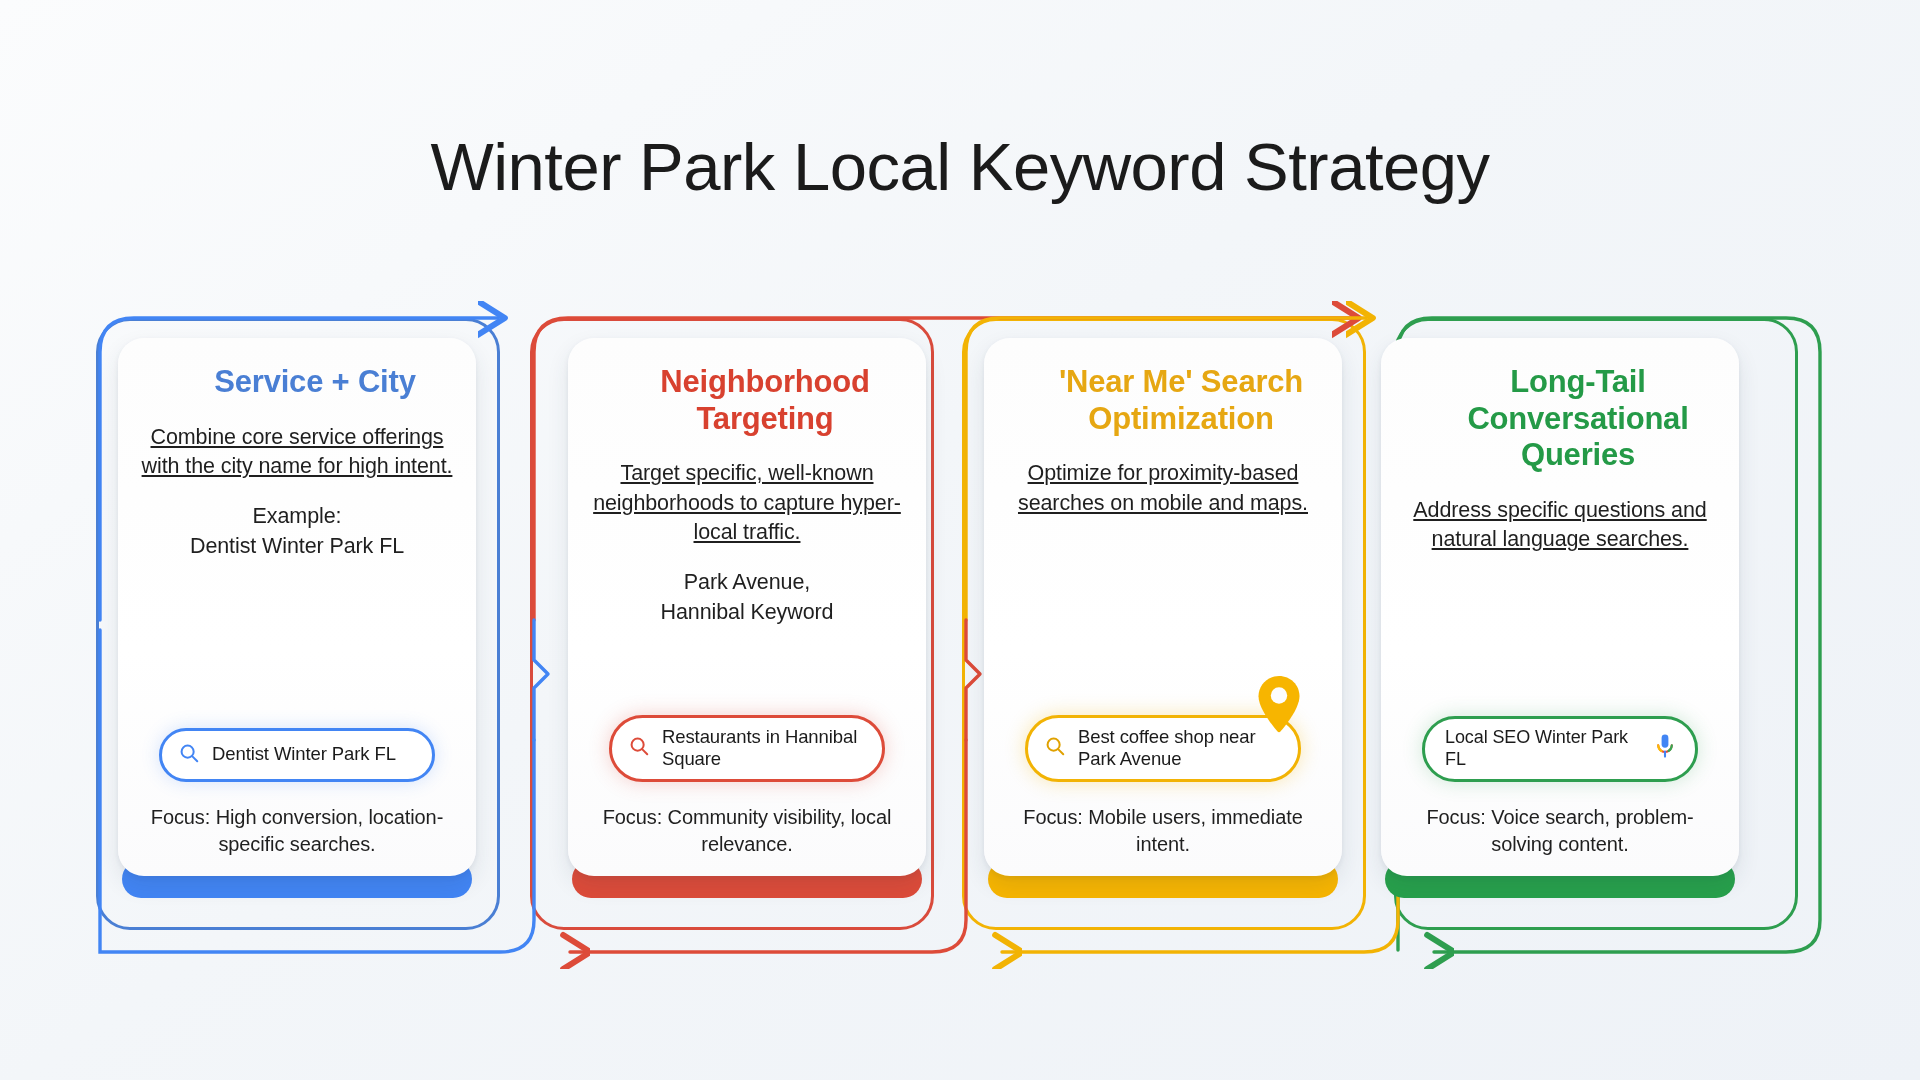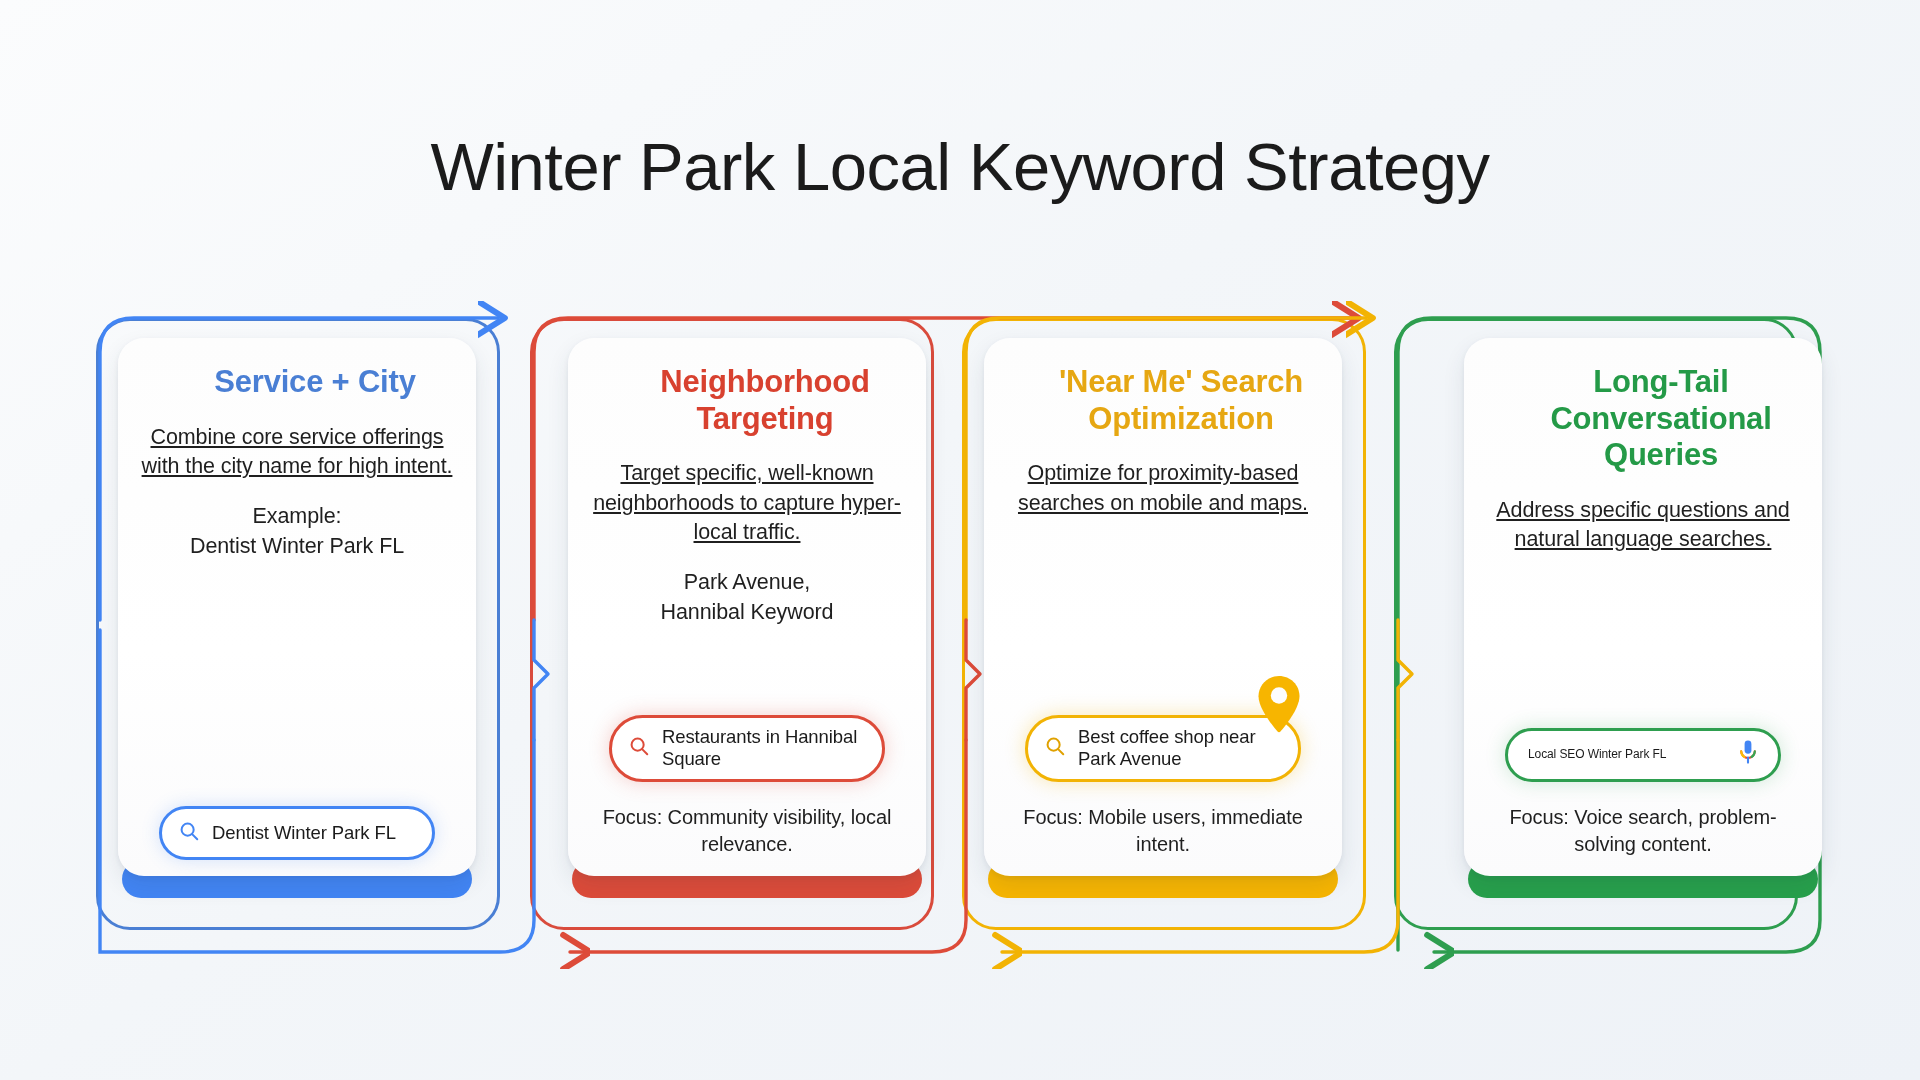--- a/index.html
+++ b/index.html
@@ -58,21 +58,21 @@
   .card-wrap {
     position: absolute;
     top: 38px;
     width: 358px;
     height: 560px;
     z-index: 3;
   }
   .card-wrap.c1 { left: 22px; }
   .card-wrap.c2 { left: 472px; }
   .card-wrap.c3 { left: 888px; }
-  .card-wrap.c4 { left: 1368px; }
+  .card-wrap.c4 { left: 1285px; }
 
   
   .card-bar {
     position: absolute;
     left: 4px;
     right: 4px;
     bottom: 0;
     height: 38px;
     border-radius: 26px;
     z-index: 1;
@@ -155,21 +155,21 @@
   .c4 .pill { border-color: #2e9e4f; box-shadow: 0 0 20px rgba(46,158,79,0.22); }
 
   .pill-text {
     font-size: 18.5px;
     line-height: 1.22;
     color: #1b1b1b;
     text-align: left;
     flex: 1;
     letter-spacing: -0.1px;
   }
-  .c4 .pill-text { text-align: left; font-size: 12px; }
+  .c4 .pill-text { text-align: left; font-size: 18px; }
 
   .mag { flex: 0 0 auto; }
   .c1 .mag svg { stroke: #4285f4; }
   .c2 .mag svg { stroke: #dd4b39; }
   .c3 .mag svg { stroke: #e0a100; }
 
   .mic { flex: 0 0 auto; margin-left: 2px; }
 
   
   .map-pin {
@@ -278,20 +278,21 @@
         <div class="pill">
           <span class="mag">
             <svg width="22" height="22" viewBox="0 0 24 24" fill="none" stroke-width="2.2" stroke-linecap="round">
               <circle cx="10.5" cy="10.5" r="6.6"></circle>
                 <line x1="15.4" y1="15.4" x2="21" y2="21"></line>
             </svg>
           </span>
           <span class="pill-text">Dentist Winter Park FL</span>
         </div>
       </div>
+      <div class="card-focus">Focus: High conversion, location-specific searches.</div>
     </div>
   </div>
 
   <div class="card-wrap c2">
     <div class="card-bar"></div>
     <div class="card">
       <div class="card-title">Neighborhood Targeting</div>
       <div class="card-desc">Target specific, well-known neighborhoods to capture hyper-local traffic.</div>
       <div class="card-example">
         <div>Park Avenue,</div>

